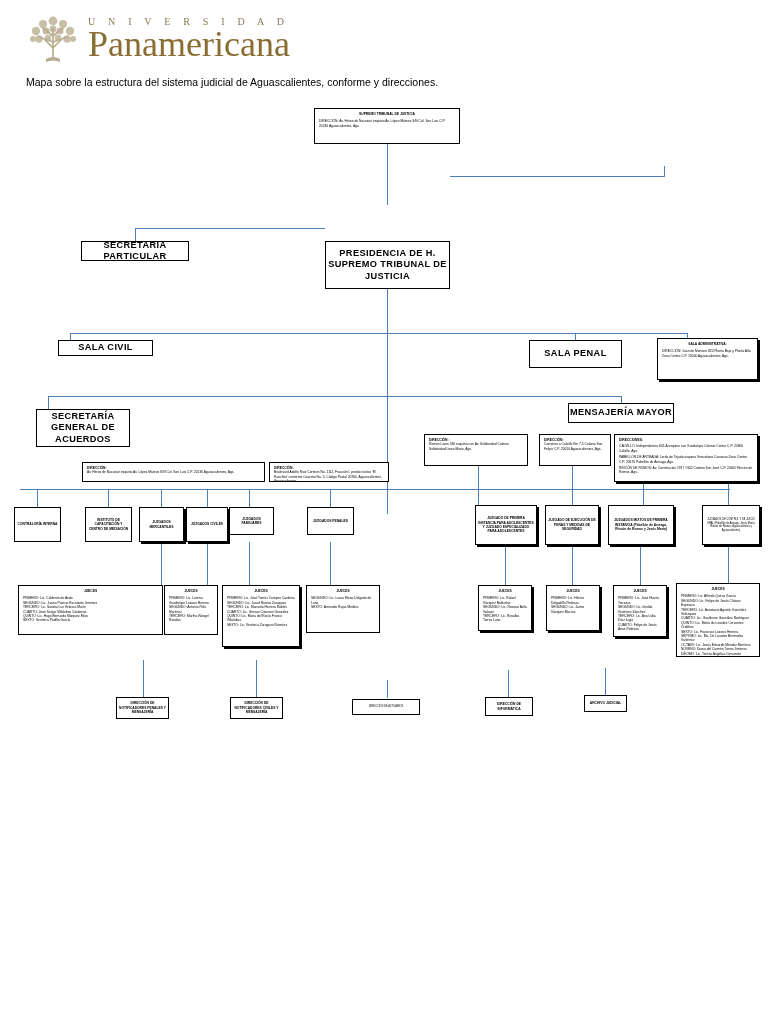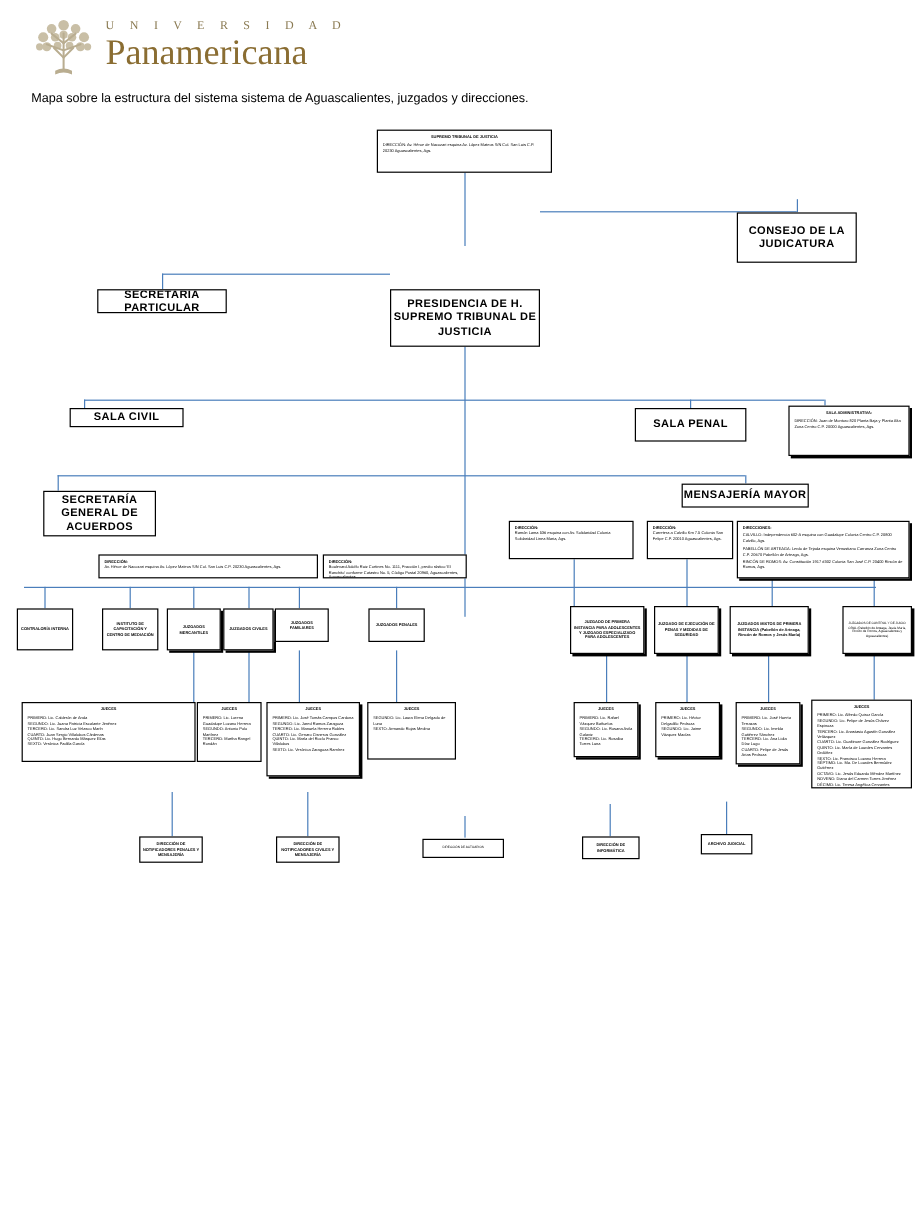--- a/index.html
+++ b/index.html
@@ -7,21 +7,21 @@
     width:768px;height:1024px;position:relative;
     font-family:"Liberation Sans",sans-serif;
     color:#000;overflow:hidden;
   }
   #canvas{position:absolute;left:0;top:0;width:768px;height:1024px;}
   
   #logo-block{position:absolute;left:26px;top:12px;width:300px;height:58px;}
   #tree-icon{position:absolute;left:0;top:0;width:54px;height:56px;}
   #uni-word{position:absolute;left:62px;top:4px;font-size:10px;letter-spacing:5.2px;
     color:#8a7a52;font-family:"Liberation Serif",serif;}
-  #pana-word{position:absolute;left:62px;top:16px;font-size:30px;line-height:32px;
+  #pana-word{position:absolute;left:62px;top:16px;font-size:36px;line-height:32px;
     color:#8a6d32;font-family:"Liberation Serif",serif;}
   #subtitle{position:absolute;left:26px;top:76px;width:620px;font-size:10.5px;line-height:13px;}
   #subtitle div{white-space:nowrap;}
 
   
   .node{position:absolute;box-sizing:border-box;background:#fff;border:1px solid #000;
         display:flex;flex-direction:column;justify-content:center;align-items:center;
         text-align:center;overflow:hidden;}
   .node.shadow{box-shadow:2px 2px 0 #000;}
   .big{font-size:9.2px;line-height:11.5px;font-weight:bold;letter-spacing:.4px;}
@@ -70,21 +70,21 @@
         <path d="M27 36 L19 28"></path>
           <path d="M27 36 L35 28"></path>
       </g>
       <path d="M20 47 Q27 43 34 47 L34 50 Q27 47 20 50 Z" fill="#b9ad90"></path>
     </svg>
     <div id="uni-word">U N I V E R S I D A D</div>
     <div id="pana-word">Panamericana</div>
   </div>
 
   <div id="subtitle">
-    <div>Mapa sobre la estructura del sistema sistema de Aguascalientes, juzgados y direcciones.</div>
+    <div>Mapa sobre la estructura del sistema judicial de Aguascalientes, conforme y direcciones.</div>
   </div>
 
   <div class="ln lnv" style="left:387px;top:142px;height:63px;"></div>
 
   <div class="ln lnh" style="left:450px;top:176px;width:214px;"></div>
   <div class="ln lnv" style="left:664px;top:166px;height:11px;"></div>
 
   <div class="ln lnh" style="left:135px;top:228px;width:190px;"></div>
   <div class="ln lnv" style="left:135px;top:228px;height:13px;"></div>
 
@@ -130,23 +130,20 @@
 
   <div class="node addr" style="left:314px;top:108px;width:146px;height:36px;">
     <div class="tinyb ttl">SUPREMO TRIBUNAL DE JUSTICIA</div>
     <div class="tiny">DIRECCIÓN: Av. Héroe de Nacozari esquina Av. López Mateos S/N Col. San Luis C.P. 20230 Aguascalientes, Ags.</div>
   </div>
 
   <div class="node big" style="left:325px;top:205px;width:125px;height:48px;margin-top:36px;">
     <span>PRESIDENCIA DE H. SUPREMO TRIBUNAL DE JUSTICIA</span>
   </div>
 
-  <div class="node big" style="left:614px;top:177px;width:100px;height:42px;">
-    <span>CONSEJO DE LA JUDICATURA</span>
-  </div>
 
   <div class="node big" style="left:81px;top:241px;width:108px;height:20px;">
     <span>SECRETARÍA PARTICULAR</span>
   </div>
 
   <div class="node big" style="left:58px;top:340px;width:95px;height:16px;">
     <span>SALA CIVIL</span>
   </div>
 
   <div class="node big" style="left:529px;top:340px;width:93px;height:28px;">

